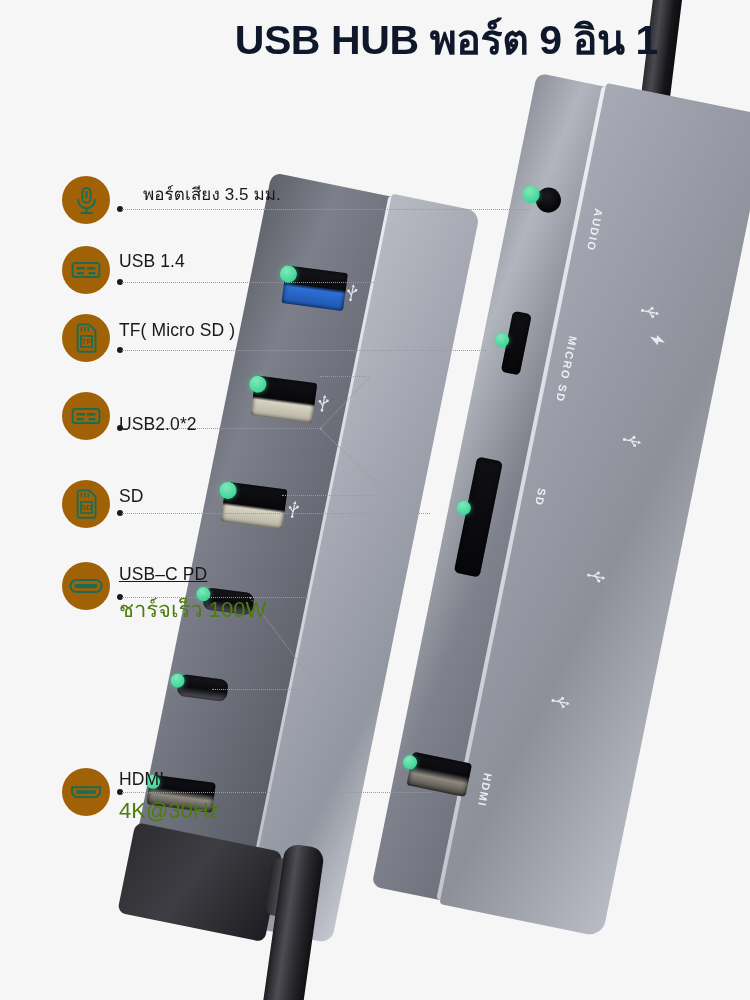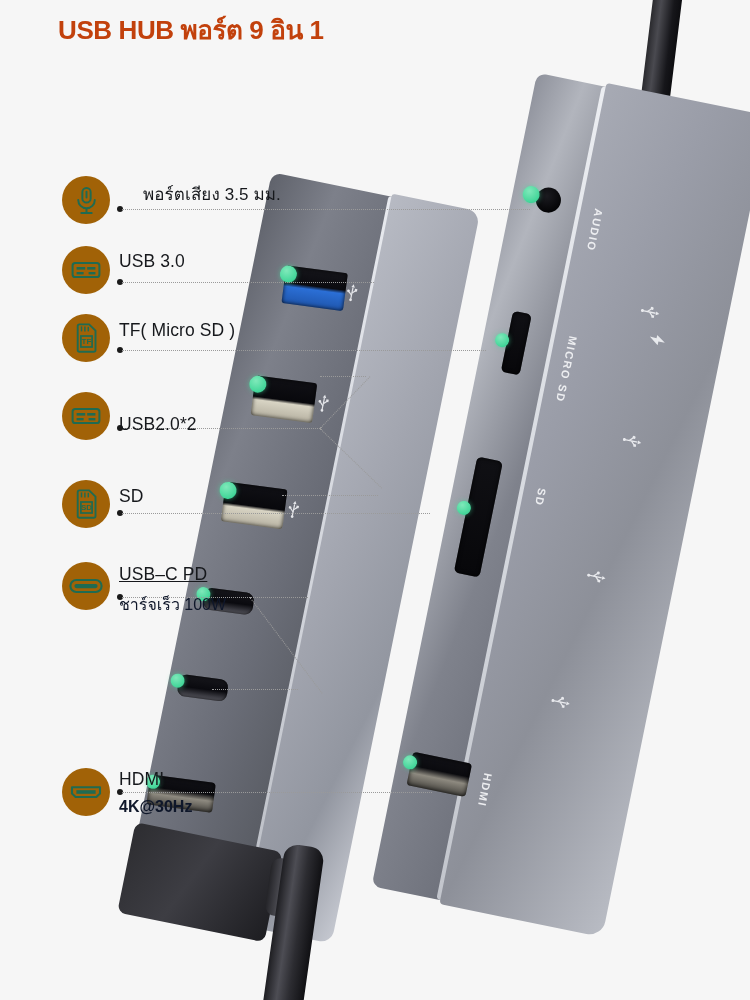--- a/index.html
+++ b/index.html
@@ -7,22 +7,22 @@
     width:750px; height:1000px;
     background:#f6f6f6;
     font-family:"Liberation Sans","DejaVu Sans",sans-serif;
     overflow:hidden;
   }
   #stage { position:relative; width:750px; height:1000px; background:#f6f6f6; }
 
   
   .title {
     position:absolute; left:58px; top:14px; width:600px;
-    font-size:26px; font-weight:bold; color:#c2410c;
-    line-height:1.28; letter-spacing:-0.4px;
+    font-size:41px; font-weight:bold; color:#0f172a;
+    line-height:1.28; letter-spacing:-0.4px;text-align:right;
   }
   .title .ln { display:block; }
 
   
   #photo { position:absolute; inset:0; }
 
   .cable-top {
     position:absolute; left:648px; top:-30px; width:29px; height:140px;
     background:linear-gradient(90deg,#2a2a2e 0%,#4a4a50 30%,#16161a 75%,#0d0d10 100%);
     border-radius:12px; transform:rotate(7deg);
@@ -138,21 +138,21 @@
     position:absolute; left:0; top:0; width:48px; height:48px;
     border-radius:50%; background:#a16207;
     display:flex; align-items:center; justify-content:center;
   }
   .feat .lbl {
     position:absolute; left:57px; font-size:17.5px; color:#16181c;
     font-weight:500; white-space:nowrap; letter-spacing:.1px;
   }
   .feat .lbl.thai { font-size:17px;margin-left:24px; }
   .feat .sub {
-    position:absolute; left:57px; font-size:16px; color:#0f172a;
+    position:absolute; left:57px; font-size:22px; color:#4d7c0f;
     font-weight:500; white-space:nowrap;
   }
 
   
   .dot-node {
     position:absolute; width:6px; height:6px; border-radius:50%;
     background:#1a1a1a;
   }
   .lead {
     position:absolute; height:0; border-top:1.6px dotted #9a9a9a;
@@ -362,21 +362,21 @@
   <div class="feat" style="left:62px; top:246px;">
     <div class="bubble">
       <svg width="30" height="22" viewBox="0 0 30 22">
         <rect x="1.6" y="4" width="26.8" height="14" rx="2.6" fill="none" stroke="#1f6b52" stroke-width="2"></rect>
         <rect x="5.6" y="8" width="8.6" height="2.6" fill="#1f6b52"></rect>
         <rect x="16.2" y="8" width="8.2" height="2.6" fill="#1f6b52"></rect>
         <rect x="5.6" y="13" width="7" height="2.4" fill="#1f6b52"></rect>
         <rect x="17.6" y="13" width="6.8" height="2.4" fill="#1f6b52"></rect>
       </svg>
     </div>
-    <div class="lbl" style="top:5px;">USB 3.0</div>
+    <div class="lbl" style="top:5px;">USB 1.4</div>
   </div>
 
   <div class="feat" style="left:62px; top:314px;">
     <div class="bubble">
       <svg width="25" height="30" viewBox="0 0 24 30">
         <path d="M5 1.4h9.6L21 7.6V27a1.8 1.8 0 0 1-1.8 1.8H5A1.8 1.8 0 0 1 3.2 27V3.2A1.8 1.8 0 0 1 5 1.4z" fill="none" stroke="#1f6b52" stroke-width="1.9"></path>
         <line x1="7" y1="3.4" x2="7" y2="8.4" stroke="#1f6b52" stroke-width="1.5"></line>
         <line x1="10.4" y1="3.4" x2="10.4" y2="8.4" stroke="#1f6b52" stroke-width="1.5"></line>
         <line x1="13.8" y1="3.8" x2="13.8" y2="8.4" stroke="#1f6b52" stroke-width="1.5"></line>
         <rect x="6.4" y="13" width="11.2" height="11" fill="none" stroke="#1f6b52" stroke-width="1.7"></rect>
@@ -425,16 +425,16 @@
   </div>
 
   <div class="feat" style="left:62px; top:768px;">
     <div class="bubble">
       <svg width="32" height="18" viewBox="0 0 32 18">
         <path d="M2 4.2h28v6.4l-3.6 3.4H5.6L2 10.6z" fill="none" stroke="#1f6b52" stroke-width="2.1" stroke-linejoin="round"></path>
         <rect x="6.4" y="7.2" width="19.2" height="3.6" fill="#1f6b52"></rect>
       </svg>
     </div>
     <div class="lbl" style="top:1px;">HDMI</div>
-    <div class="sub" style="top:30px;font-weight:bold;">4K@30Hz</div>
+    <div class="sub" style="top:30px;">4K@30Hz</div>
   </div>
 
 </div>
 
 </body></html>

